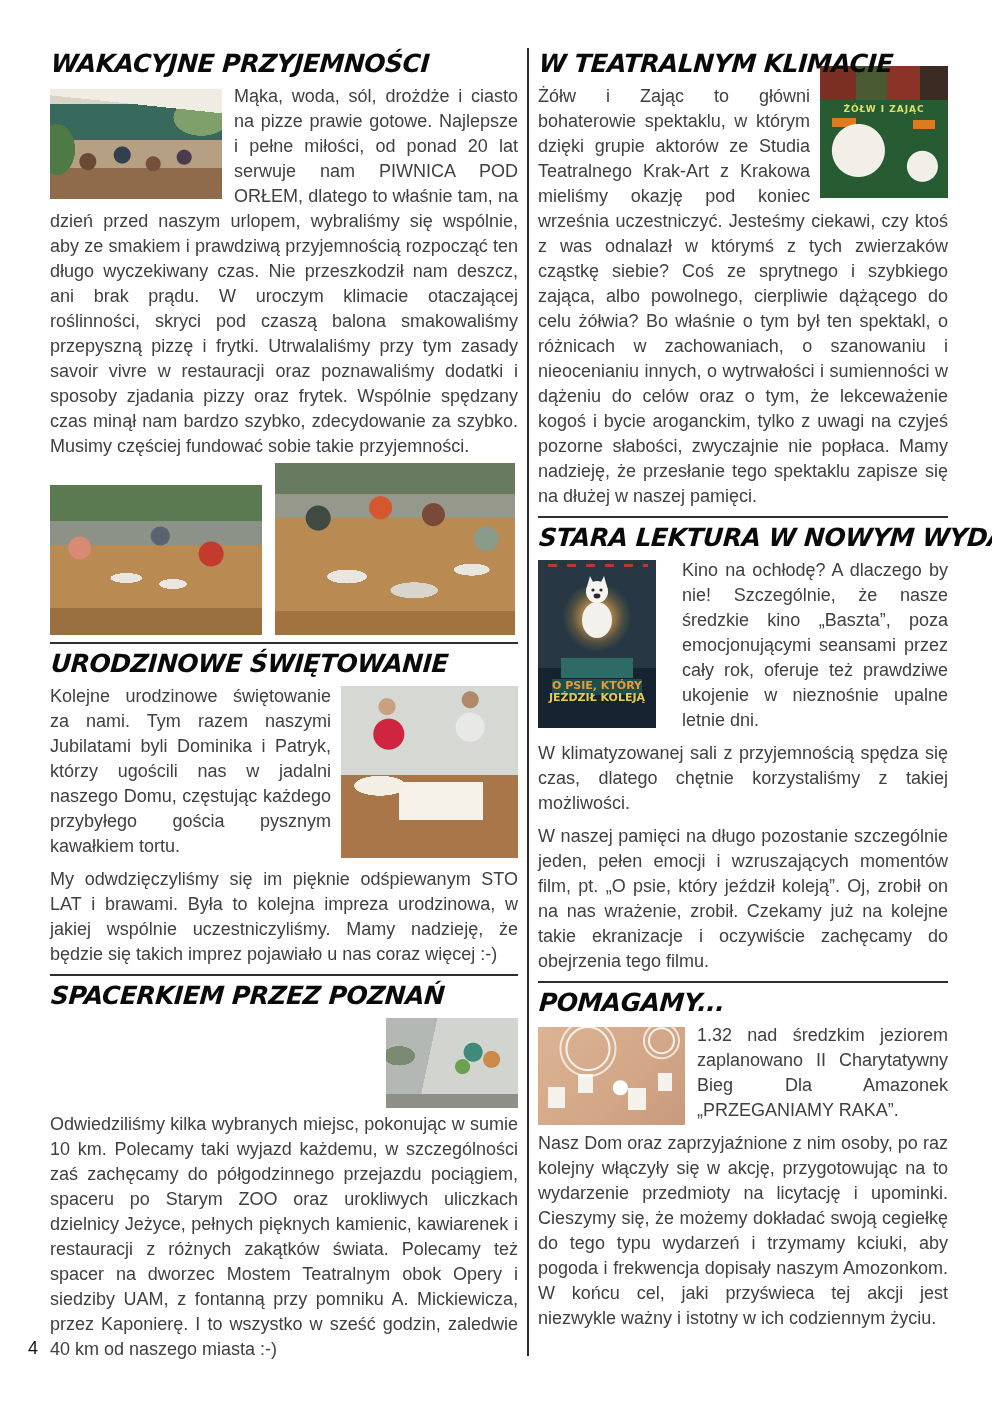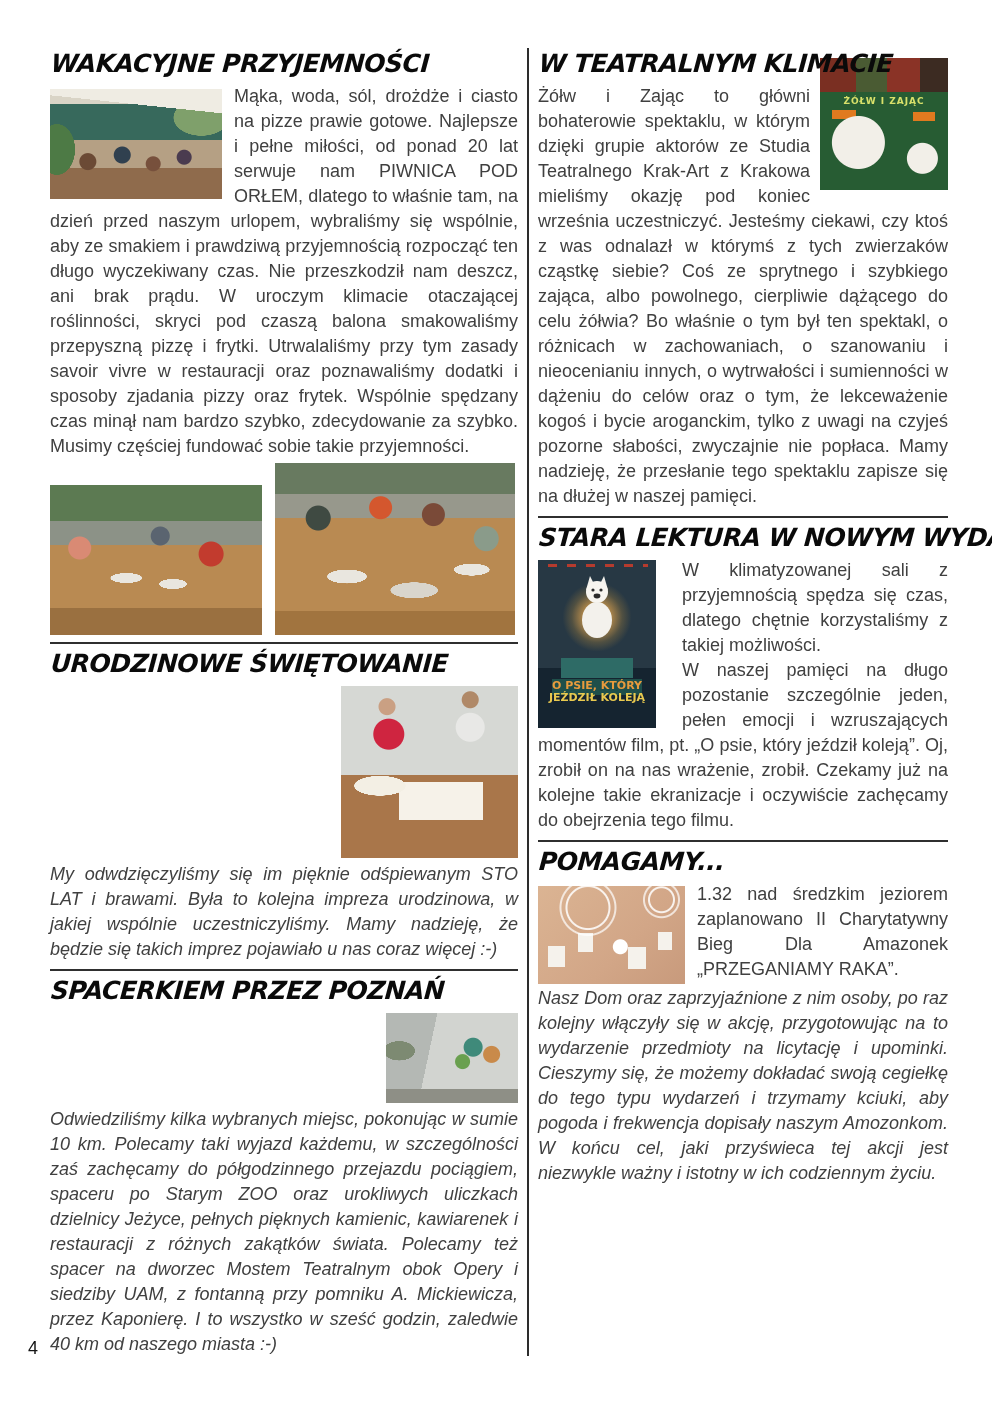--- a/index.html
+++ b/index.html
@@ -7,22 +7,22 @@
         font-family:"Liberation Sans",sans-serif;color:#111;}
   .col{position:absolute;top:50px;}
   .col-left{left:50px;width:468px;}
   .col-right{left:538px;width:410px;}
   .vdivider{position:absolute;left:527px;top:48px;width:2px;height:1308px;background:#2d2d2d;}
 
   .headline{font-family:"DejaVu Sans",sans-serif;font-weight:800;font-style:italic;
             font-size:25px;line-height:28px;letter-spacing:-0.5px;color:#0a0a0a;
             margin:0 0 6px 0;transform:skewX(-4deg);transform-origin:left bottom;white-space:nowrap;}
   .body-text{margin:0;text-align:justify;font-size:18px;line-height:25px;color:#404040;}
-  .body-text + .body-text{margin-top:0;}
-  .clear{clear:both;font-style:italic;}
+  .body-text + .body-text{margin-top:8px;}
+  .clear{clear:both;}
   .rule{border:none;border-top:2px solid #2f2f2f;margin:7px 0 6px 0;height:0;}
   section{overflow:visible;}
 
   
   .ph{background-repeat:no-repeat;background-color:#9a9a92;}
 
   .terrace{float:left;width:172px;height:110px;margin:5px 12px 2px 0;
     background-image:
       radial-gradient(circle 8px at 22% 66%, #6b4a35 0 8px, transparent 9px),
       radial-gradient(circle 8px at 42% 60%, #30404f 0 8px, transparent 9px),
@@ -67,21 +67,21 @@
 
   .mural{float:right;width:132px;height:90px;margin:2px 0 4px 10px;
     background-image:
       radial-gradient(circle 9px at 66% 38%, #3f8a7a 0 9px, transparent 10px),
       radial-gradient(circle 8px at 80% 46%, #c98a4a 0 8px, transparent 9px),
       radial-gradient(circle 7px at 58% 54%, #6aa04f 0 7px, transparent 8px),
       radial-gradient(ellipse 26px 16px at 10% 42%, #7d8a72 0 60%, transparent 61%),
       linear-gradient(0deg, #8e8f86 0 16%, transparent 16%),
       linear-gradient(102deg, #b4b8b4 0 34%, #d2d4d0 34%);}
 
-  .theater-poster{float:right;width:128px;height:132px;margin:8px 0 6px 10px;position:relative;
+  .theater-poster{float:right;width:128px;height:132px;margin:16px 0 6px 10px;position:relative;
     background-image:
       radial-gradient(circle 26px at 30% 64%, #f2efe8 0 26px, transparent 27px),
       radial-gradient(circle 15px at 80% 76%, #f2efe8 0 15px, transparent 16px),
       linear-gradient(#e07a1f 0 0),
       linear-gradient(#e07a1f 0 0),
       linear-gradient(90deg,#7a2f22 0 28%, #4a5b33 28% 52%, #8a3326 52% 78%, #3c2b22 78%),
       linear-gradient(#275c33 0 0);
     background-position:0 0,0 0, 12% 42%, 88% 44%, 0 0, 0 0;
     background-size:auto,auto, 24px 9px, 22px 9px, 100% 26%, 100% 100%;}
   .theater-title{position:absolute;top:29%;left:0;width:100%;text-align:center;
@@ -131,20 +131,21 @@
       <div class="photos-row clear">
         <div class="ph diners1"></div>
         <div class="ph diners2"></div>
       </div>
       <hr class="rule">
     </section>
 
     <section>
       <h2 class="headline">URODZINOWE ŚWIĘTOWANIE</h2>
       <div class="ph birthday"></div>
+      <p class="body-text">Kolejne urodzinowe świętowanie za nami. Tym razem naszymi Jubilatami byli Dominika i Patryk, którzy ugościli nas w jadalni naszego Domu, częstując każdego przybyłego gościa pysznym kawałkiem tortu.</p>
       <p class="body-text clear">My odwdzięczyliśmy się im pięknie odśpiewanym STO LAT i brawami. Była to kolejna impreza urodzinowa, w jakiej wspólnie uczestniczyliśmy. Mamy nadzieję, że będzie się takich imprez pojawiało u nas coraz więcej :-)</p>
       <hr class="rule clear">
     </section>
 
     <section>
       <h2 class="headline">SPACERKIEM PRZEZ POZNAŃ</h2>
       <div class="ph mural"></div>
       <p class="body-text clear">Odwiedziliśmy kilka wybranych miejsc, pokonując w sumie 10 km. Polecamy taki wyjazd każdemu, w szczególności zaś zachęcamy do półgodzinnego przejazdu pociągiem, spaceru po Starym ZOO oraz urokliwych uliczkach dzielnicy Jeżyce, pełnych pięknych kamienic, kawiarenek i restauracji z różnych zakątków świata. Polecamy też spacer na dworzec Mostem Teatralnym obok Opery i siedziby UAM, z fontanną przy pomniku A. Mickiewicza, przez Kaponierę. I to wszystko w sześć godzin, zaledwie 40 km od naszego miasta :-)</p>
     </section>
 
@@ -171,20 +172,21 @@
           <circle cx="23" cy="14" r="1.6" fill="#2b2b2b"></circle>
           <circle cx="31" cy="14" r="1.6" fill="#2b2b2b"></circle>
           <ellipse cx="27" cy="20" rx="3.4" ry="2.4" fill="#2b2b2b"></ellipse>
           <ellipse cx="27" cy="44" rx="15" ry="18" fill="#f3f1ec"></ellipse>
         </svg>
         <div class="movie-title">
           <div class="l1">O PSIE, KTÓRY</div>
           <div class="l2">JEŹDZIŁ KOLEJĄ</div>
         </div>
       </div>
+      <p class="body-text">Kino na ochłodę? A dlaczego by nie! Szczególnie, że nasze średzkie kino „Baszta”, poza emocjonującymi seansami przez cały rok, oferuje też prawdziwe ukojenie w nieznośnie upalne letnie dni.</p>
       <p class="body-text">W klimatyzowanej sali z przyjemnością spędza się czas, dlatego chętnie korzystaliśmy z takiej możliwości.</p>
       <p class="body-text">W naszej pamięci na długo pozostanie szczególnie jeden, pełen emocji i wzruszających momentów film, pt. „O psie, który jeździł koleją”. Oj, zrobił on na nas wrażenie, zrobił. Czekamy już na kolejne takie ekranizacje i oczywiście zachęcamy do obejrzenia tego filmu.</p>
       <hr class="rule clear">
     </section>
 
     <section>
       <h2 class="headline">POMAGAMY...</h2>
       <div class="ph crafts"></div>
       <p class="body-text">1.32 nad średzkim jeziorem zaplanowano II Charytatywny Bieg Dla Amazonek „PRZEGANIAMY RAKA”.</p>
       <p class="body-text clear">Nasz Dom oraz zaprzyjaźnione z nim osoby, po raz kolejny włączyły się w akcję, przygotowując na to wydarzenie przedmioty na licytację i upominki. Cieszymy się, że możemy dokładać swoją cegiełkę do tego typu wydarzeń i trzymamy kciuki, aby pogoda i frekwencja dopisały naszym Amozonkom. W końcu cel, jaki przyświeca tej akcji jest niezwykle ważny i istotny w ich codziennym życiu.</p>

